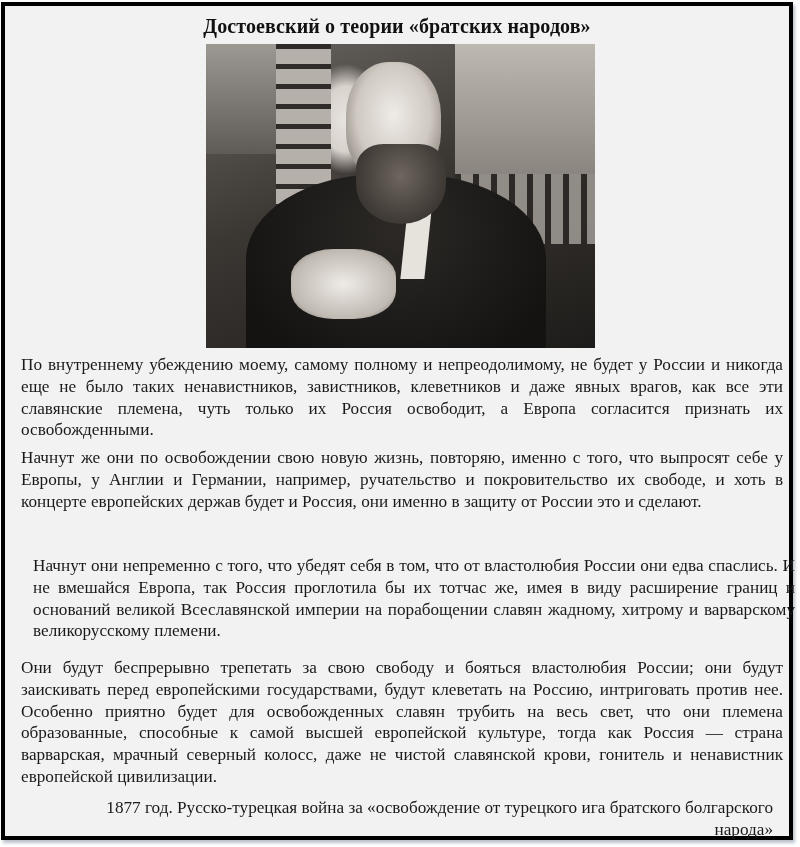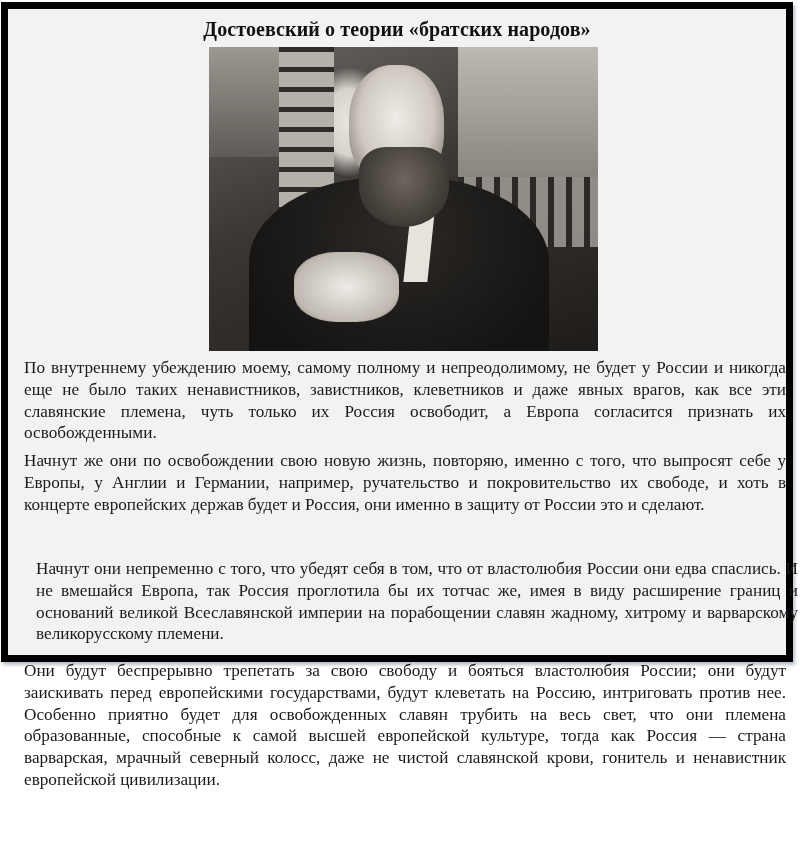--- a/index.html
+++ b/index.html
@@ -1,19 +1,19 @@
 <!DOCTYPE html>
 <html><head>
 <meta charset="utf-8">
 <style>
   html, body { margin:0; padding:0; }
   body { width:800px; height:847px; background:#ffffff; font-family:"Liberation Serif","DejaVu Serif",serif; }
   .frame {
-    position:absolute; left:1px; top:2px; width:792px; height:660px;
-    border:7px solid #000000; background:#f2f2f2; box-sizing:border-box;
+    position:absolute; left:1px; top:2px; width:792px; height:838px;
+    border:4px solid #000000; background:#f2f2f2; box-sizing:border-box;
     box-shadow: 2px 3px 3px rgba(60,80,110,0.35);
   }
   .title {
     position:absolute; left:0; right:0; top:9px; text-align:center;
     font-size:20px; font-weight:bold; color:#111; letter-spacing:0.1px;
   }
   .photo {
     position:absolute; left:201px; top:38px; width:389px; height:304px;
     background:
       radial-gradient(ellipse 40px 55px at 140px 75px, #e8e4df 0%, #d8d2cc 60%, rgba(0,0,0,0) 100%),
@@ -60,13 +60,14 @@
     <div class="head"></div>
     <div class="beard"></div>
     <div class="hands"></div>
   </div>
 
   <p class="text p2" style="margin:0">Начнут же они по освобождении свою новую жизнь, повторяю, именно с того, что выпросят себе у Европы, у Англии и Германии, например, ручательство и покровительство их свободе, и хоть в концерте европейских держав будет и Россия, они именно в защиту от России это и сделают.</p>
   <p class="text p1" style="margin:0">По внутреннему убеждению моему, самому полному и непреодолимому, не будет у России и никогда еще не было таких ненавистников, завистников, клеветников и даже явных врагов, как все эти славянские племена, чуть только их Россия освободит, а Европа согласится признать их освобожденными.</p>
   <p class="text p3" style="margin:12px">Начнут они непременно с того, что убедят себя в том, что от властолюбия России они едва спаслись. И не вмешайся Европа, так Россия проглотила бы их тотчас же, имея в виду расширение границ и оснований великой Всеславянской империи на порабощении славян жадному, хитрому и варварскому великорусскому племени.</p>
   <p class="text p4" style="margin:0">Они будут беспрерывно трепетать за свою свободу и бояться властолюбия России; они будут заискивать перед европейскими государствами, будут клеветать на Россию, интриговать против нее. Особенно приятно будет для освобожденных славян трубить на весь свет, что они племена образованные, способные к самой высшей европейской культуре, тогда как Россия — страна варварская, мрачный северный колосс, даже не чистой славянской крови, гонитель и ненавистник европейской цивилизации.</p>
 
+  <p class="caption" style="margin:0">1877 год. Русско-турецкая война за «освобождение от турецкого ига братского болгарского народа»</p>
 </div>
 
 </body></html>

